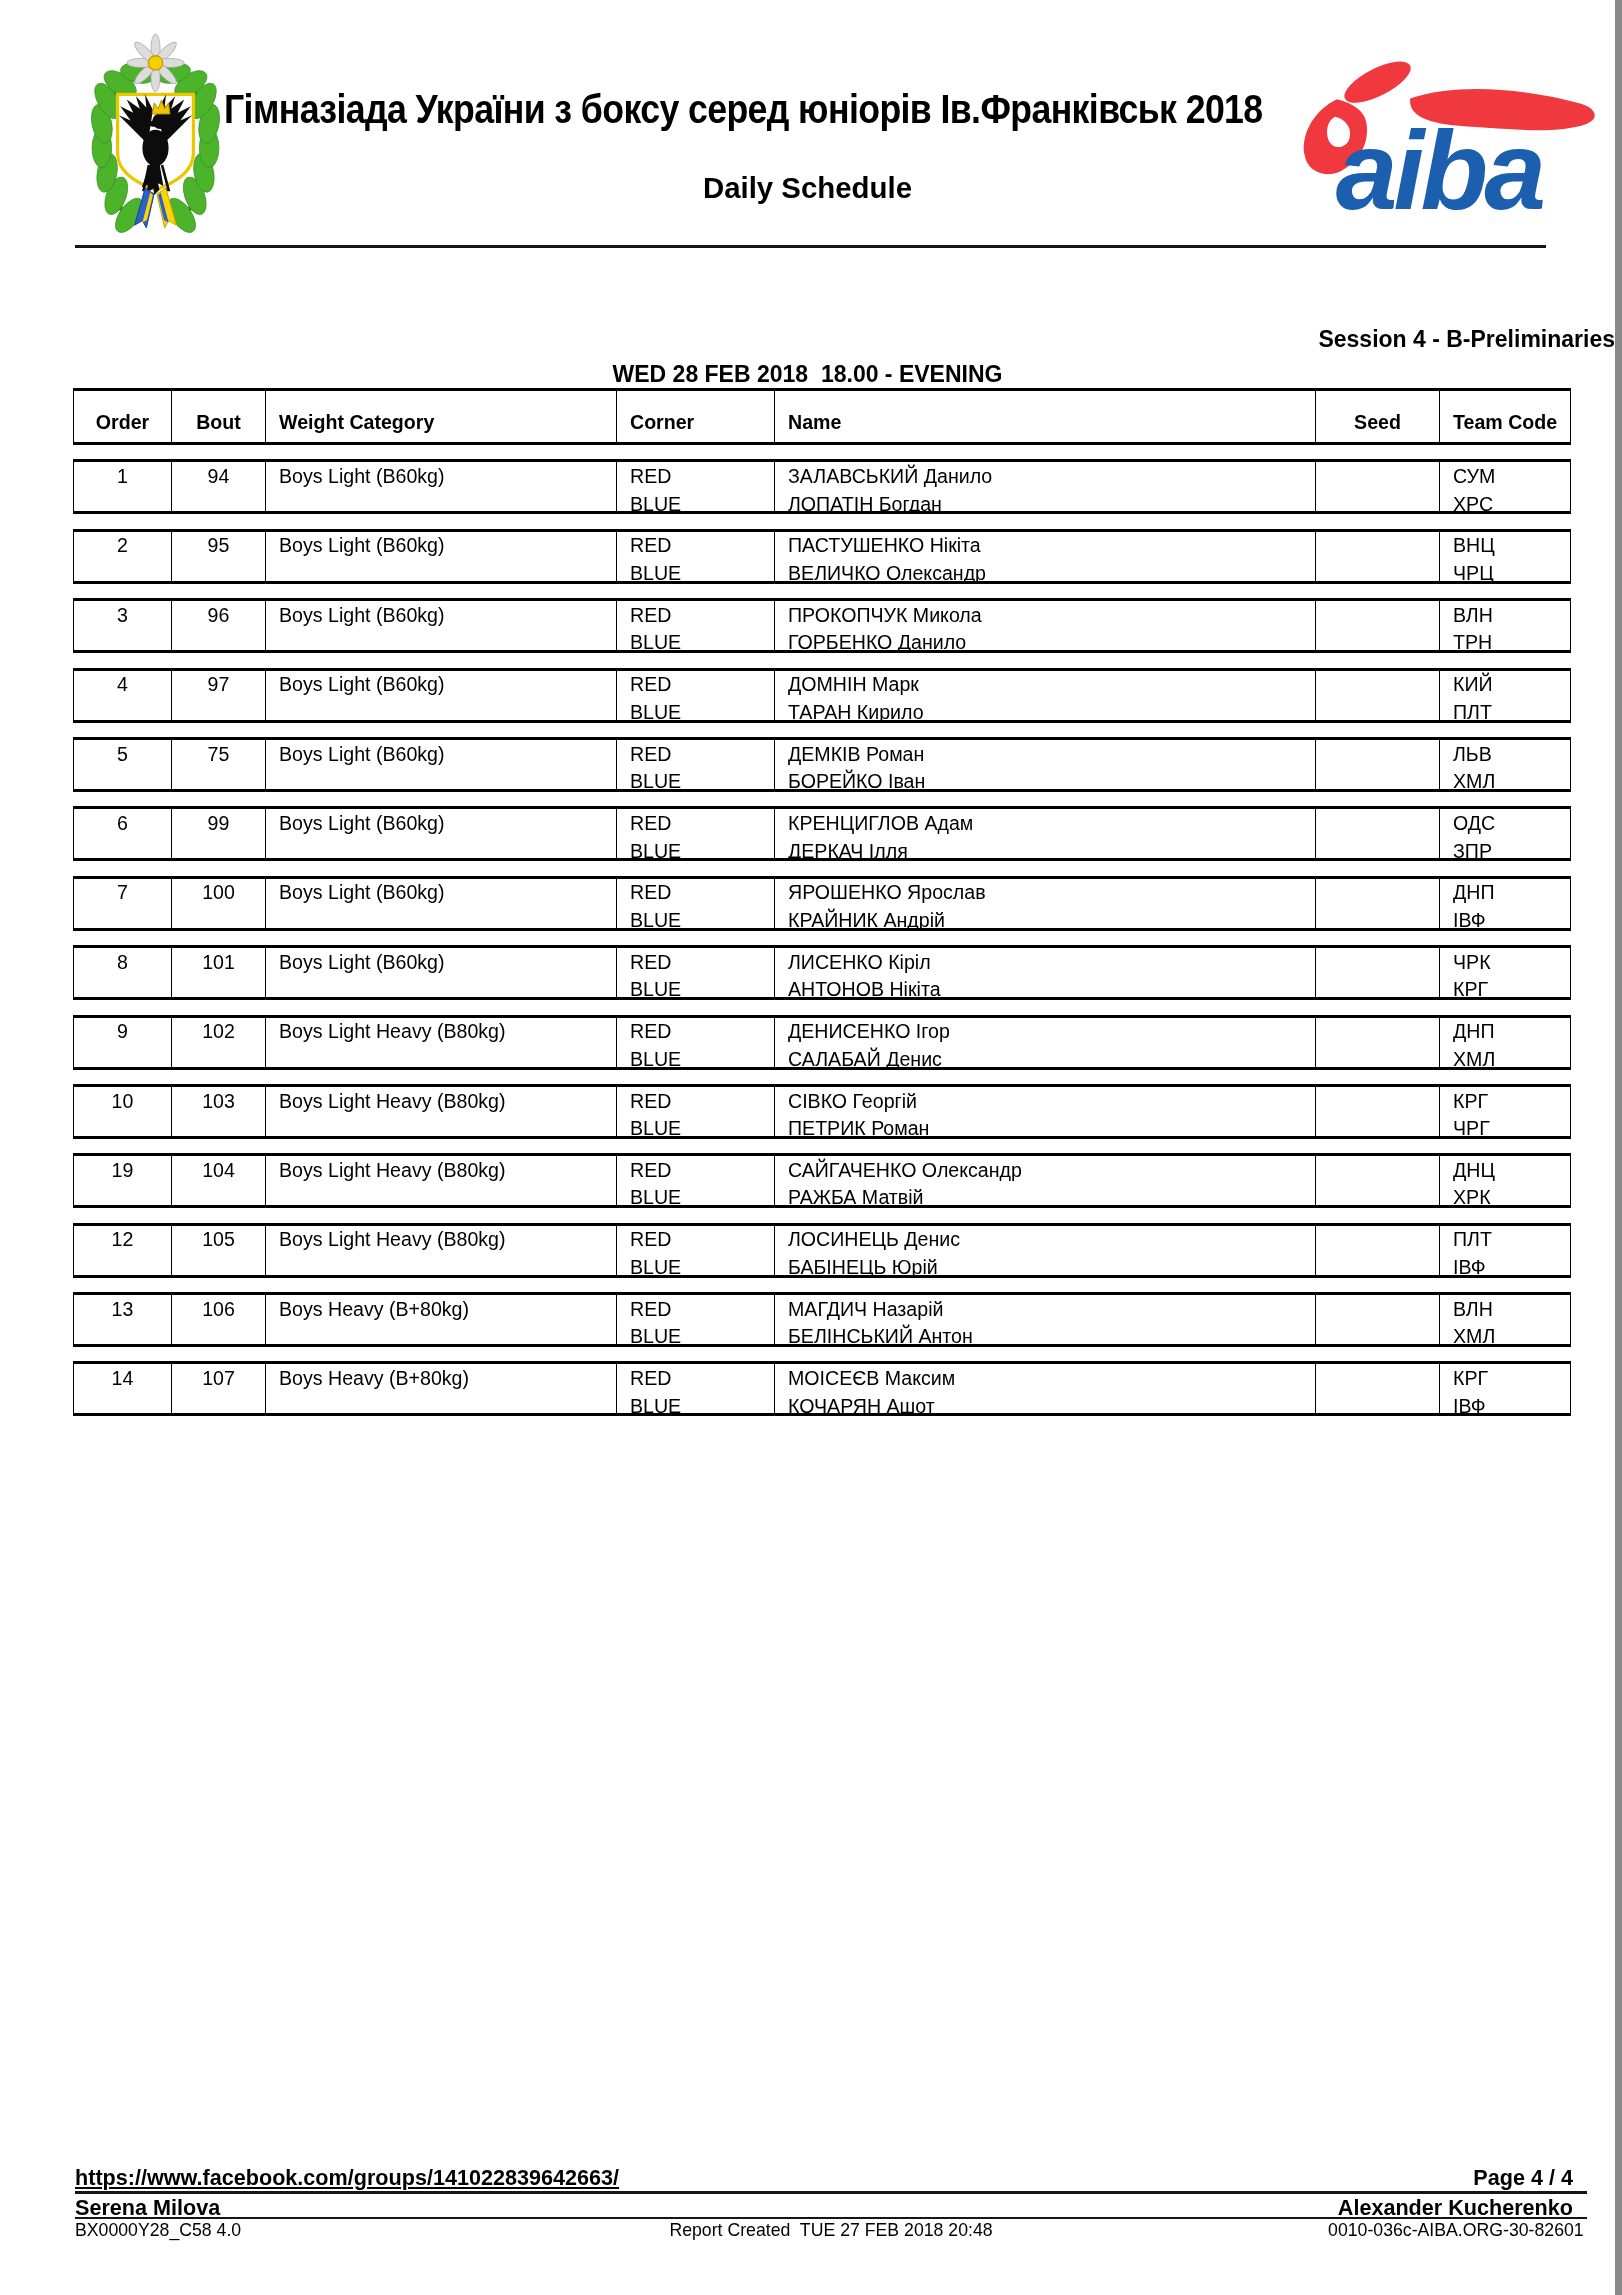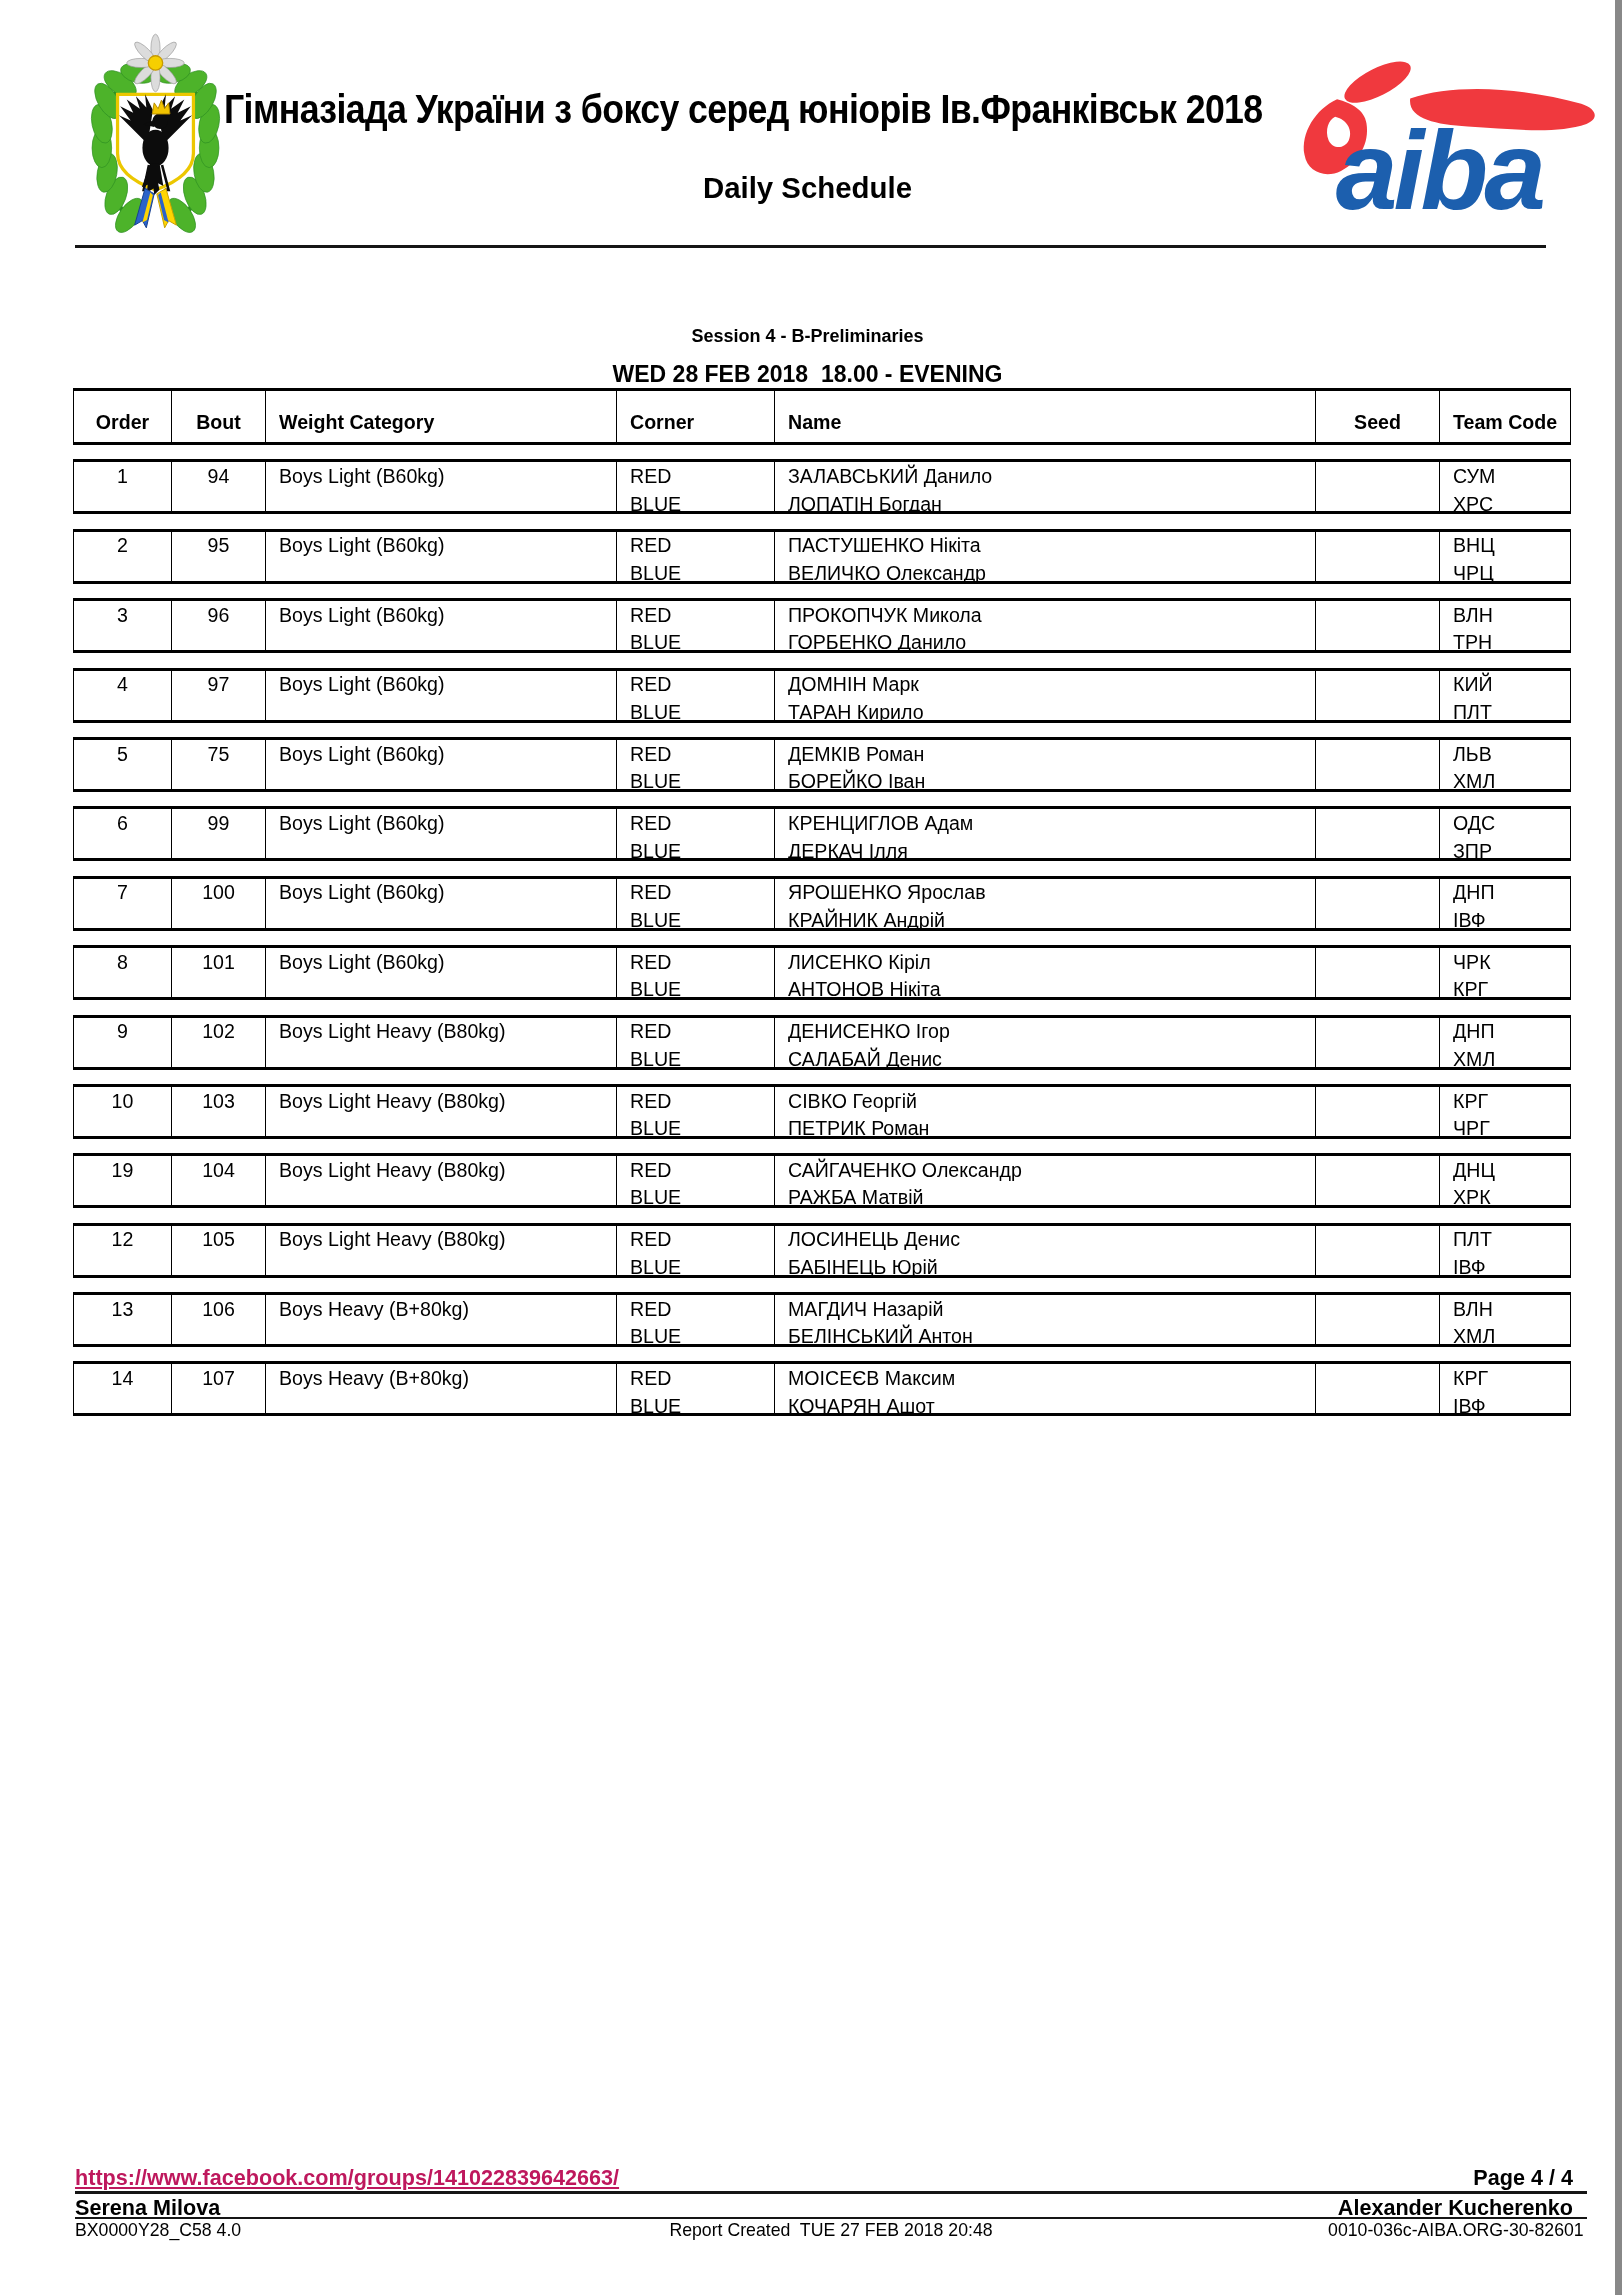--- a/index.html
+++ b/index.html
@@ -15,22 +15,22 @@
     letter-spacing:-0.7px;
   }
   .daily{
     position:absolute;left:0;right:0;top:171px;text-align:center;
     font-size:29.4px;font-weight:bold;z-index:5;
   }
   .aiba{position:absolute;left:1299px;top:58px;width:304px;height:173px;z-index:1;}
   .head-rule{position:absolute;left:75px;top:245px;width:1471px;height:3.3px;background:#151515;}
   
   .session-title{
-    position:absolute;left:0;right:0;top:326px;text-align:center;
-    font-size:18px;font-weight:bold;
+    position:absolute;left:0;right:0;top:326px;text-align:right;
+    font-size:23px;font-weight:bold;
   }
   .session-datetime{
     position:absolute;left:0;right:0;top:361px;text-align:center;
     font-size:23px;font-weight:bold;white-space:pre;
   }
   
   .sched{position:absolute;left:73px;top:388px;width:1498px;}
   .trow{
     display:grid;grid-template-columns:98px 94px 351px 158px 541px 124px auto;
     border:1.3px solid #000;border-top-width:3.3px;border-bottom-width:3.3px;
@@ -43,21 +43,21 @@
     font-size:19.6px;line-height:27.5px;padding:0.7px 5.2px 0 13px;
   }
   .cell:last-child{border-right:none;}
   .cell.center{text-align:center;padding-left:5.2px;}
   .thead .cell{display:flex;align-items:center;padding-top:12px;}
   .thead .cell.center{justify-content:center;}
   .thead .cell .twoline{line-height:23.6px;}
   .stack div{white-space:nowrap;}
   
   .f-linkrow{position:absolute;left:75px;width:1498px;top:2165px;font-size:21.6px;font-weight:bold;}
-  .f-link{color:#be185d;text-decoration:underline;}
+  .f-link{color:#000000;text-decoration:underline;}
   .f-page{position:absolute;right:0;top:0;}
   .f-rule1{position:absolute;left:75px;width:1512px;top:2191px;height:3.3px;background:#151515;}
   .f-namerow{position:absolute;left:75px;width:1498px;top:2195px;font-size:21.6px;font-weight:bold;}
   .f-name-r{position:absolute;right:0;top:0;}
   .f-rule2{position:absolute;left:75px;width:1512px;top:2217px;height:2px;background:#151515;}
   .f-metarow{position:absolute;left:75px;width:1512px;top:2220px;font-size:17.7px;}
   .f-meta-c{position:absolute;left:0;right:0;top:0;text-align:center;white-space:pre;}
   .f-meta-r{position:absolute;right:3.3px;top:0;}
 </style>
 </head>

